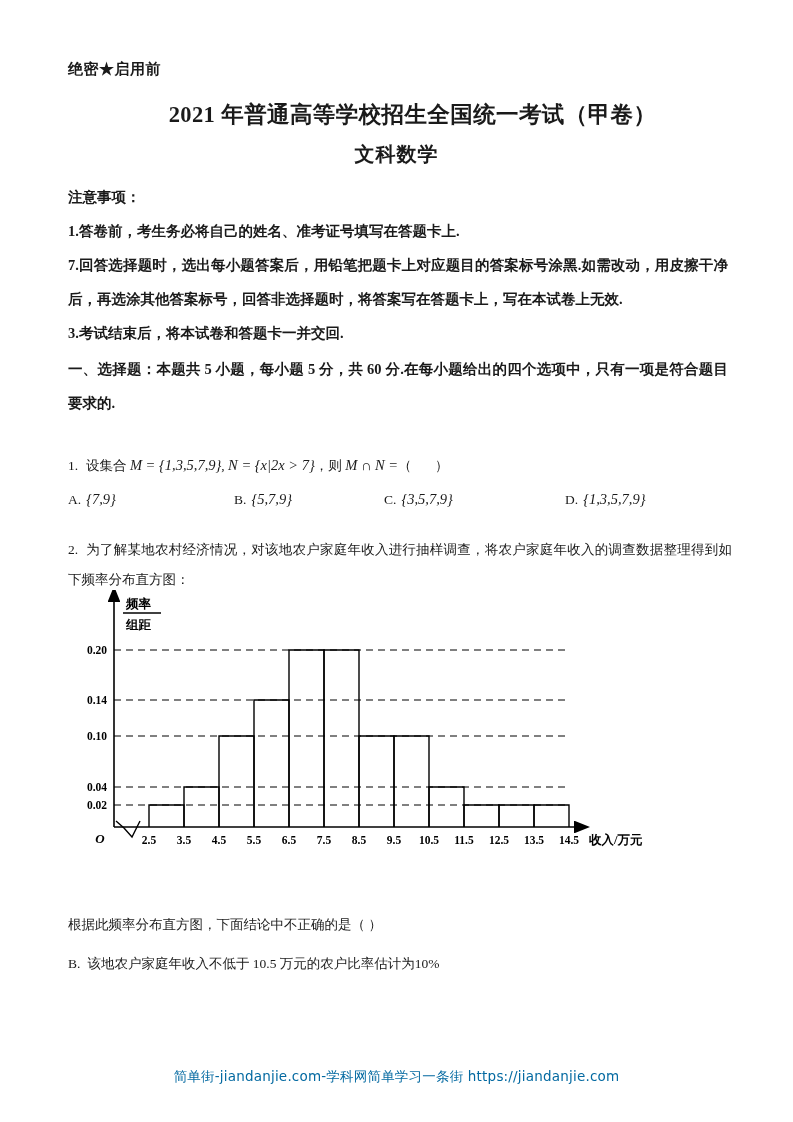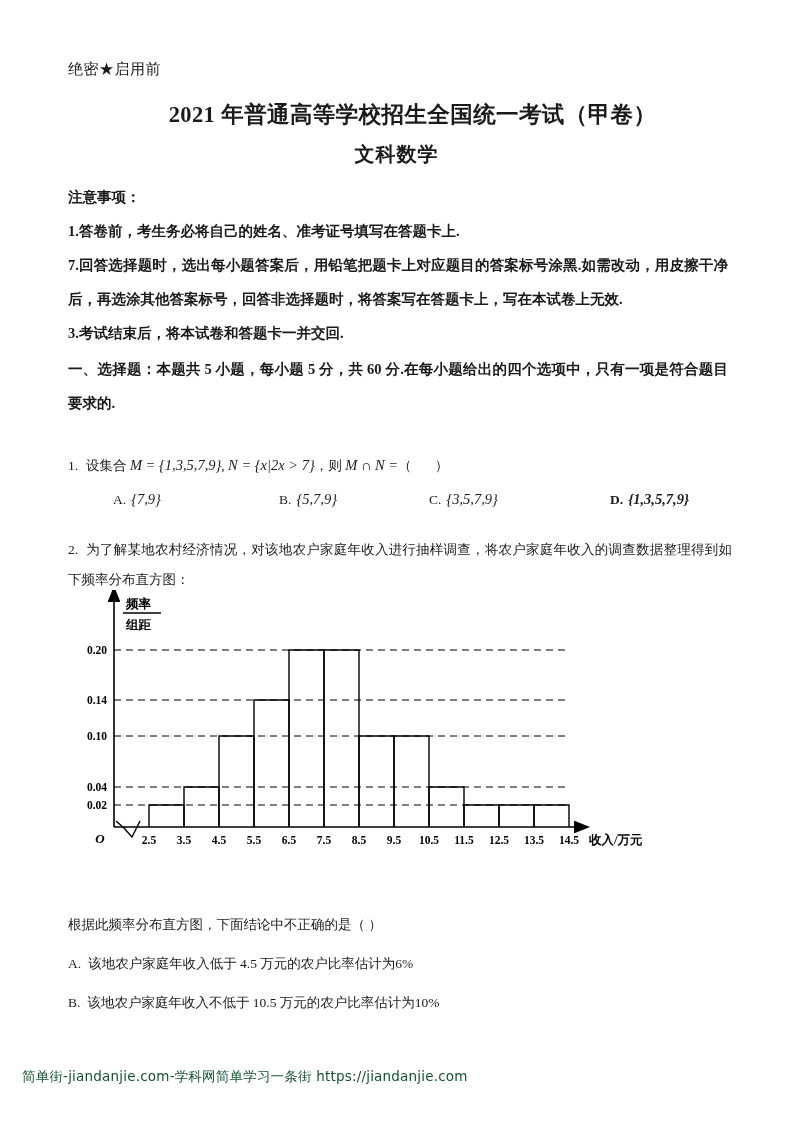--- a/index.html
+++ b/index.html
@@ -21,21 +21,21 @@
     width: 793px;
     height: 1122px;
   }
 
   
   .secret-line {
     position: absolute;
     left: 68px;
     top: 60px;
     font-size: 15px;
-    font-weight: normal;
+    font-weight: bold;
     letter-spacing: 0.5px;
   }
   .main-title {
     position: absolute;
     left: 0; right: 0;
     top: 99px;
     text-align: center;
     font-size: 22.5px;
     font-weight: bold;
     letter-spacing: 0.4px;
@@ -141,25 +141,25 @@
     font-size: 13.5px;
     line-height: 39px;
   }
   .concl-line .lbl { margin-right: 7px; }
 
   
   .footer {
     position: absolute;
     left: 0; right: 0;
     top: 1068px;
-    font-size: 13.5px;
-    color: #14532d;
+    text-align: center;
+    font-size: 13.5px;
+    color: #0369a1;
     font-family: "DejaVu Sans", "Liberation Sans", sans-serif;
     letter-spacing: 0.2px;
-    margin-left: 22px;
   }
 </style>
 </head>
 <body>
 
 <div class="page">
 
   <div class="secret-line">绝密★启用前</div>
   <div class="main-title">2021 年普通高等学校招生全国统一考试（甲卷）</div>
   <div class="sub-title">文科数学</div>
@@ -172,31 +172,31 @@
     <div class="section-head">一、选择题：本题共 5 小题，每小题 5 分，共 60 分.在每小题给出的四个选项中，只有一项是符合题目要求的.</div>
   </div>
 
   <div class="q-wrap" style="top:450px;">
     <div class="q-line">
       <span class="q-num">1.</span><span>设集合</span>
       <span class="math">M = {1,3,5,7,9}</span><span style="font-style:normal;">,</span>
       <span class="math">N = {x|2x &gt; 7}</span><span>，则</span>
       <span class="math">M ∩ N =</span><span class="blank-paren">（      ）</span>
     </div>
-    <div class="opts-row" style="margin-top:10px;margin-left:45px;">
+    <div class="opts-row" style="margin-top:10px;">
       <div class="opt" style="left:0px;">
         <span class="lbl">A.</span><span class="math">{7,9}</span>
       </div>
       <div class="opt" style="left:166px;">
         <span class="lbl">B.</span><span class="math">{5,7,9}</span>
       </div>
       <div class="opt" style="left:316px;">
         <span class="lbl">C.</span><span class="math">{3,5,7,9}</span>
       </div>
-      <div class="opt" style="left:497px;font-weight:bold;">
+      <div class="opt" style="left:497px;">
         <span class="lbl">D.</span><span class="math">{1,3,5,7,9}</span>
       </div>
     </div>
   </div>
 
   <div class="q-wrap" style="top:535px;">
     <div class="q2-body">
       <span class="q-num">2.</span><span>为了解某地农村经济情况，对该地农户家庭年收入进行抽样调查，将农户家庭年收入的调查数据整理得到如下频率分布直方图：</span>
     </div>
   </div>
@@ -282,22 +282,19 @@
         <text x="565" y="254">14.5</text>
       </g>
 
       <text x="585" y="254" font-family="'Liberation Serif', serif" font-size="12.5" font-weight="bold">收入/万元</text>
     </svg>
   </div>
 
   <div class="concl">
     <div class="concl-line">根据此频率分布直方图，下面结论中不正确的是（      ）</div>
     <div class="concl-line">
-      <span class="lbl">A.</span><span>该地农户家庭年收入低于 4.5 万元的农户比率估计为6%</span>
-    </div>
-    <div class="concl-line">
       <span class="lbl">B.</span><span>该地农户家庭年收入不低于 10.5 万元的农户比率估计为10%</span>
     </div>
   </div>
 
   <div class="footer">简单街-jiandanjie.com-学科网简单学习一条街 https://jiandanjie.com</div>
 
 </div>
 
 </body></html>

